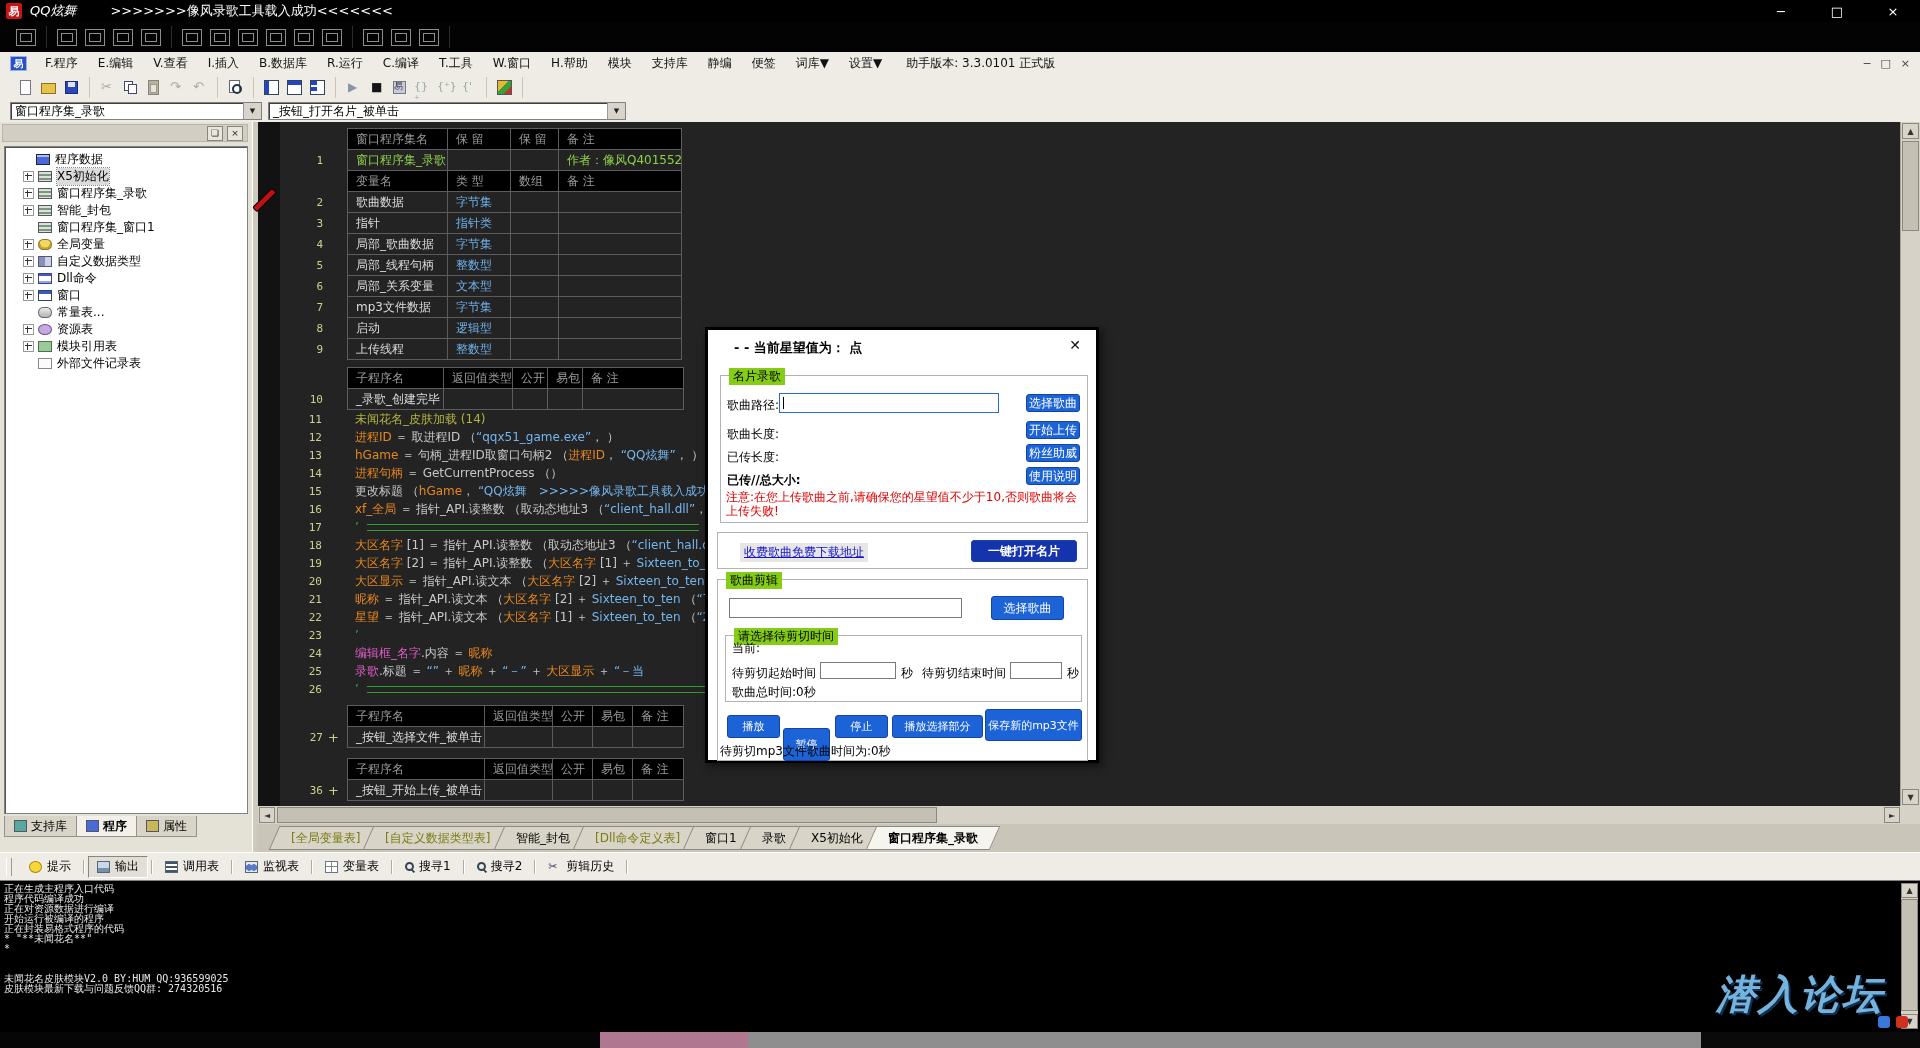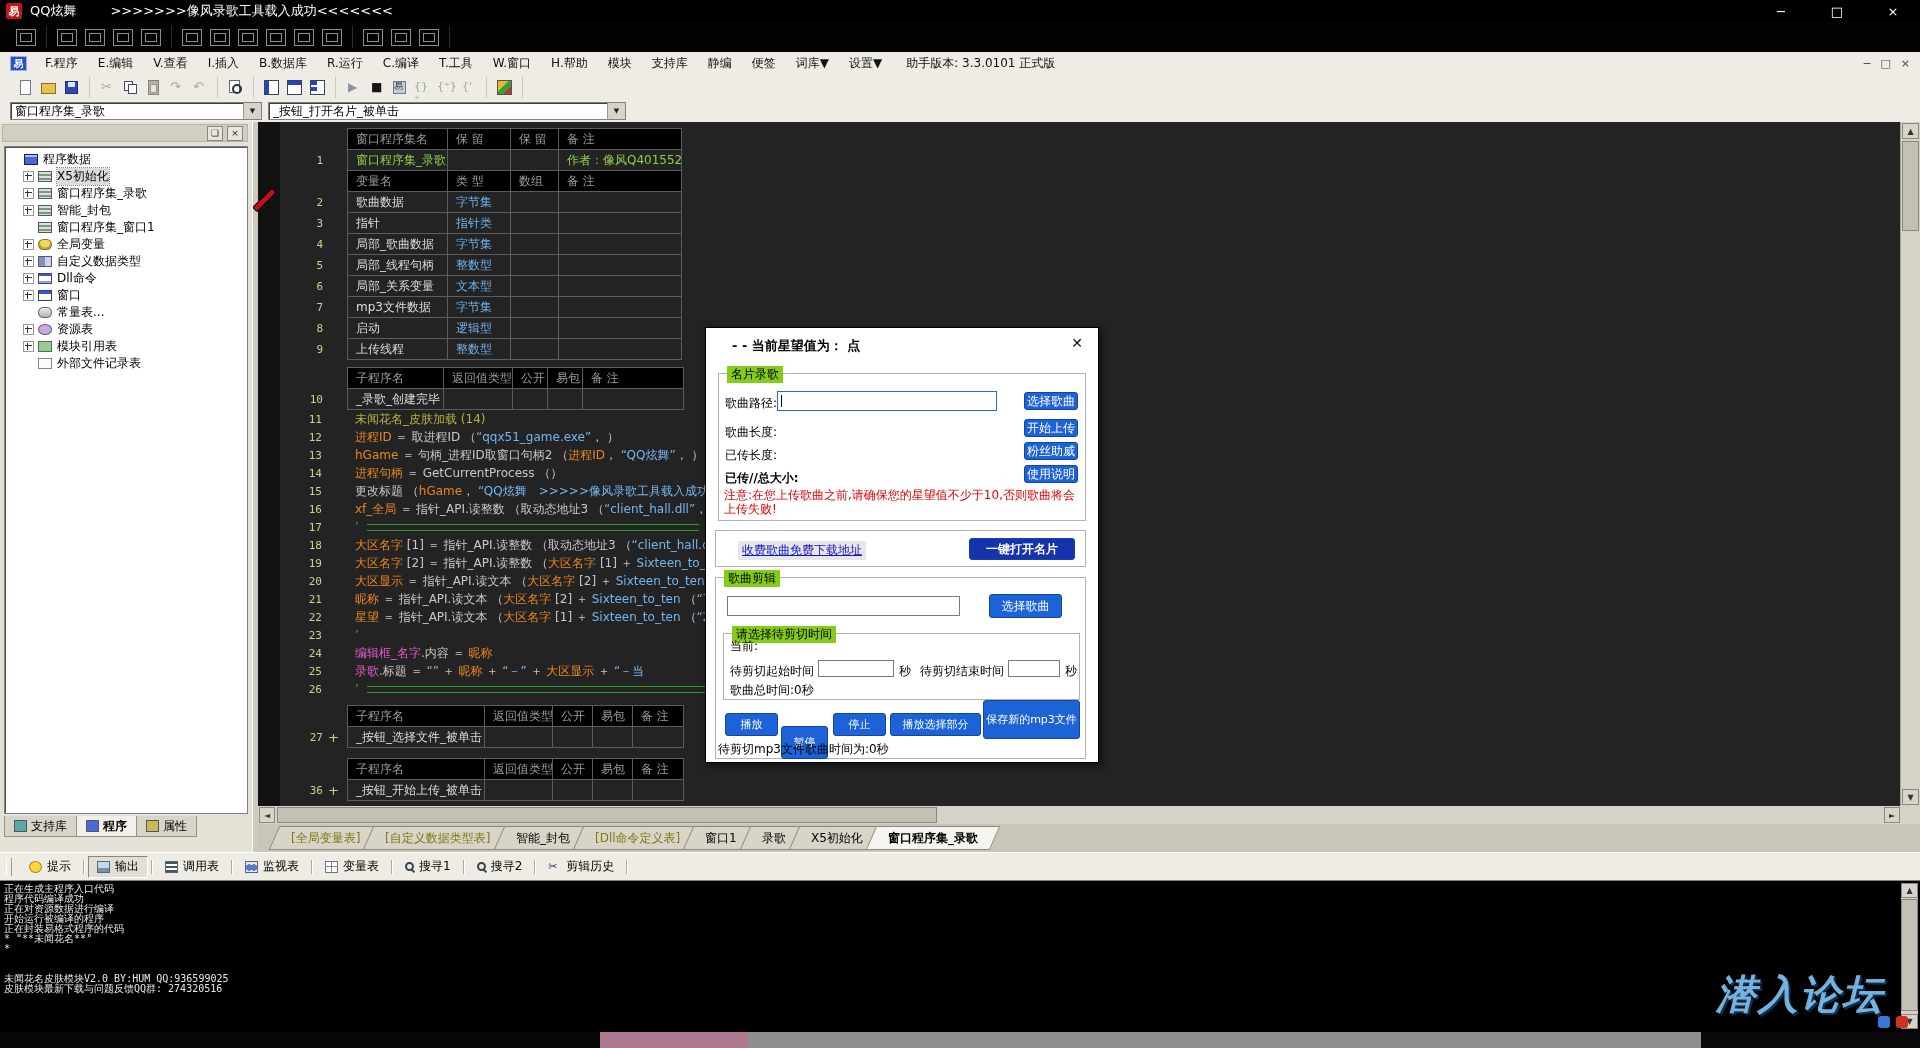--- a/index.html
+++ b/index.html
@@ -7,21 +7,21 @@
        background:#d4d0c8;font-family:"DejaVu Sans",sans-serif;font-size:12px;
        -webkit-font-smoothing:antialiased;}
   .each{display:contents;}
 
   
   #titlebar{position:absolute;top:0;left:0;width:1920px;height:22px;background:#000;
             color:#fff;display:flex;align-items:center;font-size:13px;}
   #app-icon{width:16px;height:16px;background:#c81414;color:#fff;font-weight:bold;
             font-size:11px;display:flex;align-items:center;justify-content:center;
             margin:0 8px 0 6px;border-radius:2px;}
-  #title-app{margin-right:34px;}
+  #title-app{margin-right:34px;font-style:italic;}
   #win-controls{margin-left:auto;display:flex;align-items:center;gap:34px;padding-right:16px;font-size:13px;}
   #win-controls span{width:22px;text-align:center;cursor:default;}
 
   
   #dockbar{position:absolute;top:22px;left:0;width:1920px;height:30px;background:#030303;
            display:flex;align-items:center;padding-left:6px;box-sizing:border-box;}
   .dgroup{display:flex;align-items:center;gap:8px;padding:0 10px;border-right:1px solid #2c2c2c;height:22px;}
   .dki{width:18px;height:15px;border:1px solid #8d8d8d;position:relative;display:inline-block;}
   .dki::before{content:"";position:absolute;inset:3px;border:1px solid #8d8d8d;}
 
@@ -81,21 +81,21 @@
   #main{position:absolute;top:122px;left:0;width:1920px;height:730px;background:#d8d4ca;}
 
   
   #leftpanel{position:absolute;left:0;top:0;width:252px;height:730px;background:#e4e1d6;}
   #lp-header{position:absolute;left:2px;top:2px;right:4px;height:18px;background:#d2cec4;
              border:1px solid #b8b4aa;display:flex;align-items:center;justify-content:flex-end;gap:4px;padding-right:4px;box-sizing:border-box;}
   .lp-btn{width:14px;height:13px;background:#e8e5dc;border:1px solid #8a867c;font-size:9px;
           display:flex;align-items:center;justify-content:center;color:#222;}
   #tree{position:absolute;left:4px;top:24px;width:244px;height:668px;background:#fff;
         border:1px solid #808080;box-shadow:inset 1px 1px 0 #555;overflow:hidden;padding-top:4px;box-sizing:border-box;}
-  .titem{display:flex;align-items:center;height:17px;padding-left:4px;white-space:nowrap;font-size:12px;color:#000;}
+  .titem{display:flex;align-items:center;height:17px;padding-left:16px;white-space:nowrap;font-size:12px;color:#000;}
   .titem.lvl1{padding-left:18px;}
   .exp{width:9px;height:9px;border:1px solid #999;background:#fff;margin-right:4px;flex:none;
        position:relative;visibility:hidden;}
   .exp.box{visibility:visible;}
   .exp.box::before{content:"";position:absolute;left:1px;right:1px;top:3px;height:1px;background:#333;}
   .exp.box::after{content:"";position:absolute;top:1px;bottom:1px;left:3px;width:1px;background:#333;}
   .ticon{display:inline-block;width:14px;height:11px;margin-right:5px;flex:none;box-sizing:border-box;}
   .ticon.program-data{background:#4868d8;border:1px solid #223;box-shadow:inset 0 2px 0 #a8c0f0;}
   .ticon.asm{background:repeating-linear-gradient(180deg,#d8e4d8 0 2px,#7e967e 2px 4px);border:1px solid #556;}
   .ticon.vars{background:radial-gradient(circle at 50% 30%,#f0d860 55%,#c8a828 56%);border:1px solid #887430;border-radius:45%/60%;}
@@ -205,21 +205,21 @@
 
   
   #strip{position:absolute;top:1032px;left:0;width:1920px;height:16px;display:flex;}
   #strip .seg1{width:600px;background:#060606;}
   #strip .seg2{width:148px;background:#b07890;}
   #strip .seg3{width:953px;background:#8e8e8e;}
   #strip .seg4{flex:1;background:#0a0a0a;}
 
   
   #dialog{position:absolute;left:705px;top:327px;width:394px;height:436px;background:#fff;
-          border:1px solid #000000;box-shadow:3px 3px 8px rgba(0,0,0,0.55);z-index:50;box-sizing:border-box;color:#000;}
+          border:3px solid #000000;box-shadow:3px 3px 8px rgba(0,0,0,0.55);z-index:50;box-sizing:border-box;color:#000;}
   #dlg-title{position:absolute;left:26px;top:9px;font-size:13px;font-weight:bold;}
   #dlg-close{position:absolute;right:12px;top:6px;font-size:14px;color:#111;width:18px;height:18px;
              display:flex;align-items:center;justify-content:center;}
   .grp{position:absolute;border:1px solid #b2b2b2;box-sizing:border-box;}
   .grp .legend{position:absolute;top:-8px;left:8px;background:#84cc16;padding:0 4px;font-size:12px;}
   #grp1{left:12px;top:45px;width:368px;height:148px;}
   #grp2{left:9px;top:202px;width:371px;height:37px;}
   #grp3{left:9px;top:249px;width:371px;height:182px;}
   .dlbl{position:absolute;font-size:12px;white-space:nowrap;}
   .dinput{position:absolute;background:#fff;border:1px solid #7a7a7a;box-sizing:border-box;}
@@ -831,18 +831,18 @@
       <span class="dlbl" style="left:196px;top:29px;">待剪切结束时间</span>
       <span class="dinput" style="left:284px;top:26px;width:52px;height:17px;"></span>
       <span class="dlbl" style="left:341px;top:29px;">秒</span>
       <span class="dlbl" style="left:6px;top:48px;">歌曲总时间:0秒</span>
     </div>
 
     <span class="dbtn small" style="left:9px;top:135px;width:53px;height:23px;">播放</span>
     <span class="dbtn small" style="left:65px;top:148px;width:47px;height:33px;">暂停</span>
     <span class="dbtn small" style="left:117px;top:135px;width:53px;height:23px;">停止</span>
     <span class="dbtn small" style="left:174px;top:135px;width:91px;height:23px;">播放选择部分</span>
-    <span class="dbtn small" style="left:267px;top:122px;width:97px;height:39px;">保存新的mp3文件</span>
+    <span class="dbtn small" style="left:267px;top:129px;width:97px;height:32px;">保存新的mp3文件</span>
     <span class="dlbl" style="left:2px;top:163px;">待剪切mp3文件歌曲时间为:0秒</span>
   </div>
 </div>
 
 <div id="cursor"></div>
 
 </body></html>

